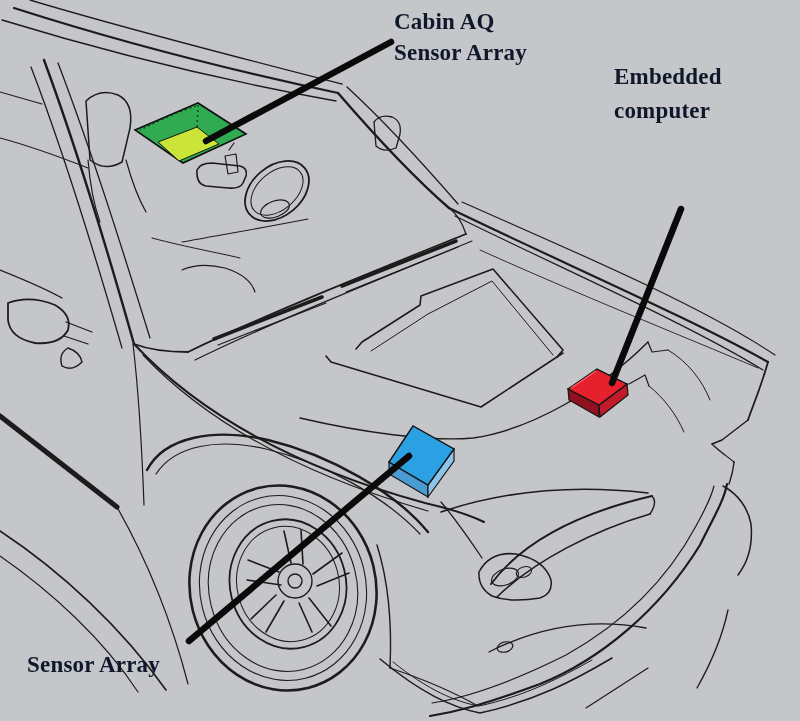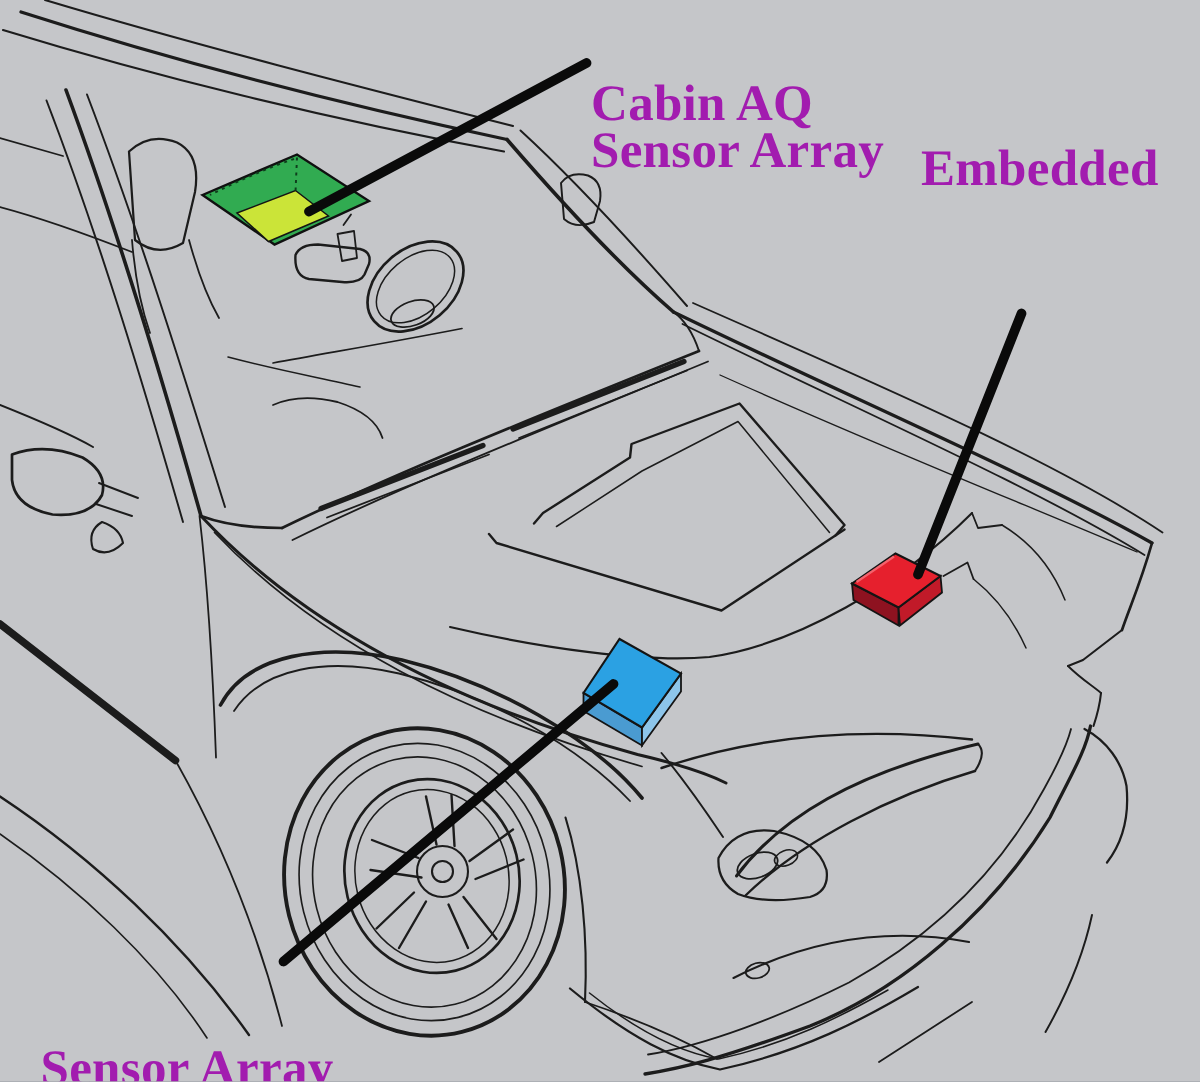--- a/index.html
+++ b/index.html
@@ -2,26 +2,26 @@
 <html><head>
 <meta charset="utf-8">
 <style>
   html,body{margin:0;padding:0;background:#9aa0a6;}
   .stage{
     position:relative;width:800px;height:721px;background:#c5c6c9;
     overflow:hidden;font-family:"Liberation Serif","DejaVu Serif",serif;
   }
   .stage svg{position:absolute;left:0;top:0;}
   .label{
-    position:absolute;color:#a21caf;font-weight:700;font-size:34px;
-    letter-spacing:0.2px;white-space:nowrap;margin-top:48px;
+    position:absolute;color:#0f172a;font-weight:700;font-size:23px;
+    letter-spacing:0.2px;white-space:nowrap;
   }
   .label .ln{display:block;}
   .label-cabin{left:394px;top:6px;line-height:31px;}
-  .label-embedded{left:614px;top:48px;line-height:34px;}
+  .label-embedded{left:614px;top:60px;line-height:34px;}
   .label-external{left:27px;top:649px;line-height:31px;}
 </style>
 </head>
 <body>
 
 <div class="stage">
 
   <svg width="800" height="721" viewBox="0 0 800 721">
     <g stroke="#1c1c1c" fill="none" stroke-linecap="round" stroke-linejoin="round">
 
@@ -163,19 +163,20 @@
     <line x1="189" y1="641" x2="409" y2="456" stroke="#0a0a0a" stroke-width="6.5" stroke-linecap="round"></line>
   </svg>
 
   <div class="label label-cabin">
     <span class="ln">Cabin AQ</span>
     <span class="ln">Sensor Array</span>
   </div>
 
   <div class="label label-embedded">
     <span class="ln">Embedded</span>
+    <span class="ln">computer</span>
   </div>
 
   <div class="label label-external">
     <span class="ln">Sensor Array</span>
   </div>
 
 </div>
 
 </body></html>

